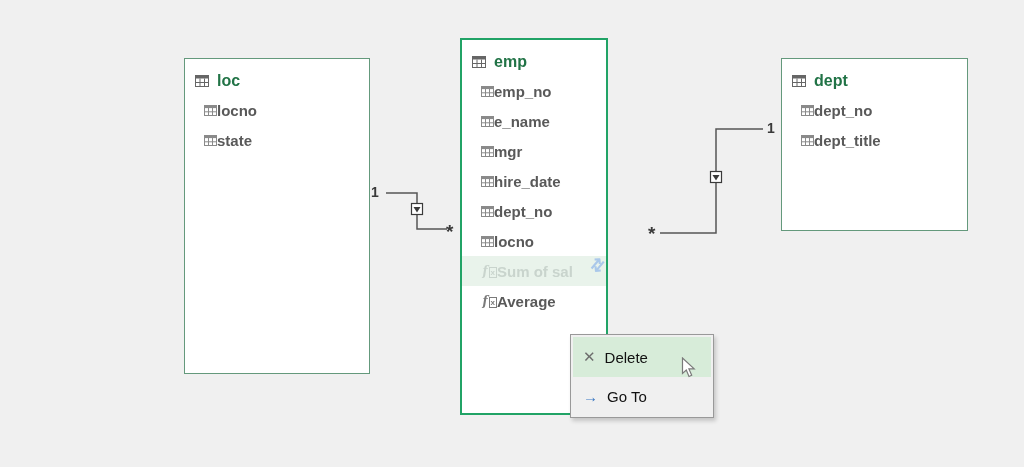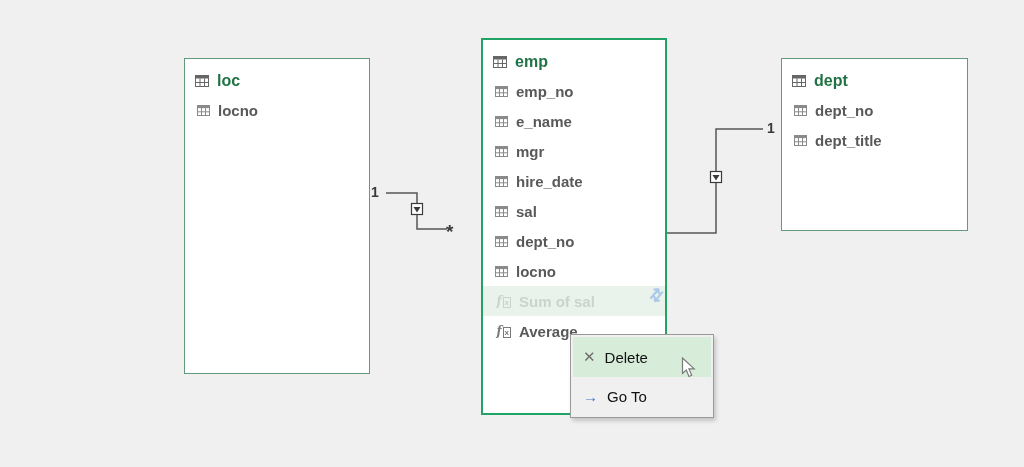--- a/index.html
+++ b/index.html
@@ -6,28 +6,28 @@
   body{
     width:1024px;height:467px;position:relative;overflow:hidden;
     background:#f0f0f0;
     font-family:"Liberation Sans",sans-serif;
   }
   .entity{
     position:absolute;background:#ffffff;border:1px solid #64997c;
     box-sizing:border-box;padding-top:8px;z-index:5;
   }
   #table-loc{left:184px;top:58px;width:186px;height:316px;}
-  #table-emp{left:481px;top:38px;width:186px;height:377px;border:2px solid #21a366;}
+  #table-emp{left:460px;top:38px;width:148px;height:377px;border:2px solid #21a366;}
   #table-dept{left:781px;top:58px;width:187px;height:173px;}
   .t-header{
     display:flex;align-items:center;gap:8px;height:28px;padding-left:10px;
     color:#217346;font-weight:bold;font-size:16px;
   }
   .t-row{
-    display:flex;align-items:center;gap:8px;height:30px;padding-left:12px;
+    display:flex;align-items:center;height:30px;padding-left:19px;
     color:#595959;font-weight:bold;font-size:15px;position:relative;
   }
   .t-row.selected{background:#e9f3eb;color:#c9d4cd;}
   .gicon{flex:0 0 auto;display:block;}
   .fx{font-size:12px;color:#7a7a7a;white-space:nowrap;flex:0 0 auto;width:16px;text-align:right;}
   .fx em{font-style:italic;font-family:"DejaVu Serif",serif;}
   .fx .xbox{border:1px solid #7a7a7a;font-size:8px;padding:0 1px;margin-left:1px;font-style:normal;}
   .selected .fx{color:#c9d4cd;}
   .selected .fx .xbox{border-color:#c9d4cd;}
   .swap-icon{
@@ -90,20 +90,30 @@
   <div class="t-row">
     <svg class="gicon" width="13" height="11" viewBox="0 0 13 11">
       <rect x="0.5" y="0.5" width="12" height="10" fill="#ffffff" stroke="#8a8a8a"></rect>
       <rect x="0.5" y="0.5" width="12" height="2.6" fill="#8a8a8a"></rect>
       <line x1="4.5" y1="3" x2="4.5" y2="10.5" stroke="#8a8a8a"></line>
       <line x1="8.5" y1="3" x2="8.5" y2="10.5" stroke="#8a8a8a"></line>
       <line x1="0.5" y1="6.8" x2="12.5" y2="6.8" stroke="#8a8a8a"></line>
     </svg>
     <span>locno</span>
   </div>
+  <div class="t-row">
+    <svg class="gicon" width="13" height="11" viewBox="0 0 13 11">
+      <rect x="0.5" y="0.5" width="12" height="10" fill="#ffffff" stroke="#8a8a8a"></rect>
+      <rect x="0.5" y="0.5" width="12" height="2.6" fill="#8a8a8a"></rect>
+      <line x1="4.5" y1="3" x2="4.5" y2="10.5" stroke="#8a8a8a"></line>
+      <line x1="8.5" y1="3" x2="8.5" y2="10.5" stroke="#8a8a8a"></line>
+      <line x1="0.5" y1="6.8" x2="12.5" y2="6.8" stroke="#8a8a8a"></line>
+    </svg>
+    <span>state</span>
+  </div>
 </div>
 
 <div class="entity" id="table-emp">
   <div class="t-header">
     <svg class="gicon" width="14" height="12" viewBox="0 0 14 12">
       <rect x="0.5" y="0.5" width="13" height="11" fill="#ffffff" stroke="#666666"></rect>
       <rect x="0.5" y="0.5" width="13" height="3" fill="#666666"></rect>
       <line x1="5" y1="3.5" x2="5" y2="11.5" stroke="#666666"></line>
       <line x1="9.5" y1="3.5" x2="9.5" y2="11.5" stroke="#666666"></line>
       <line x1="0.5" y1="7.5" x2="13.5" y2="7.5" stroke="#666666"></line>
@@ -151,30 +161,20 @@
     <span>hire_date</span>
   </div>
   <div class="t-row">
     <svg class="gicon" width="13" height="11" viewBox="0 0 13 11">
       <rect x="0.5" y="0.5" width="12" height="10" fill="#ffffff" stroke="#8a8a8a"></rect>
       <rect x="0.5" y="0.5" width="12" height="2.6" fill="#8a8a8a"></rect>
       <line x1="4.5" y1="3" x2="4.5" y2="10.5" stroke="#8a8a8a"></line>
       <line x1="8.5" y1="3" x2="8.5" y2="10.5" stroke="#8a8a8a"></line>
       <line x1="0.5" y1="6.8" x2="12.5" y2="6.8" stroke="#8a8a8a"></line>
     </svg>
-    <span>sal</span>
-  </div>
-  <div class="t-row">
-    <svg class="gicon" width="13" height="11" viewBox="0 0 13 11">
-      <rect x="0.5" y="0.5" width="12" height="10" fill="#ffffff" stroke="#8a8a8a"></rect>
-      <rect x="0.5" y="0.5" width="12" height="2.6" fill="#8a8a8a"></rect>
-      <line x1="4.5" y1="3" x2="4.5" y2="10.5" stroke="#8a8a8a"></line>
-      <line x1="8.5" y1="3" x2="8.5" y2="10.5" stroke="#8a8a8a"></line>
-      <line x1="0.5" y1="6.8" x2="12.5" y2="6.8" stroke="#8a8a8a"></line>
-    </svg>
     <span>dept_no</span>
   </div>
   <div class="t-row">
     <svg class="gicon" width="13" height="11" viewBox="0 0 13 11">
       <rect x="0.5" y="0.5" width="12" height="10" fill="#ffffff" stroke="#8a8a8a"></rect>
       <rect x="0.5" y="0.5" width="12" height="2.6" fill="#8a8a8a"></rect>
       <line x1="4.5" y1="3" x2="4.5" y2="10.5" stroke="#8a8a8a"></line>
       <line x1="8.5" y1="3" x2="8.5" y2="10.5" stroke="#8a8a8a"></line>
       <line x1="0.5" y1="6.8" x2="12.5" y2="6.8" stroke="#8a8a8a"></line>
     </svg>

